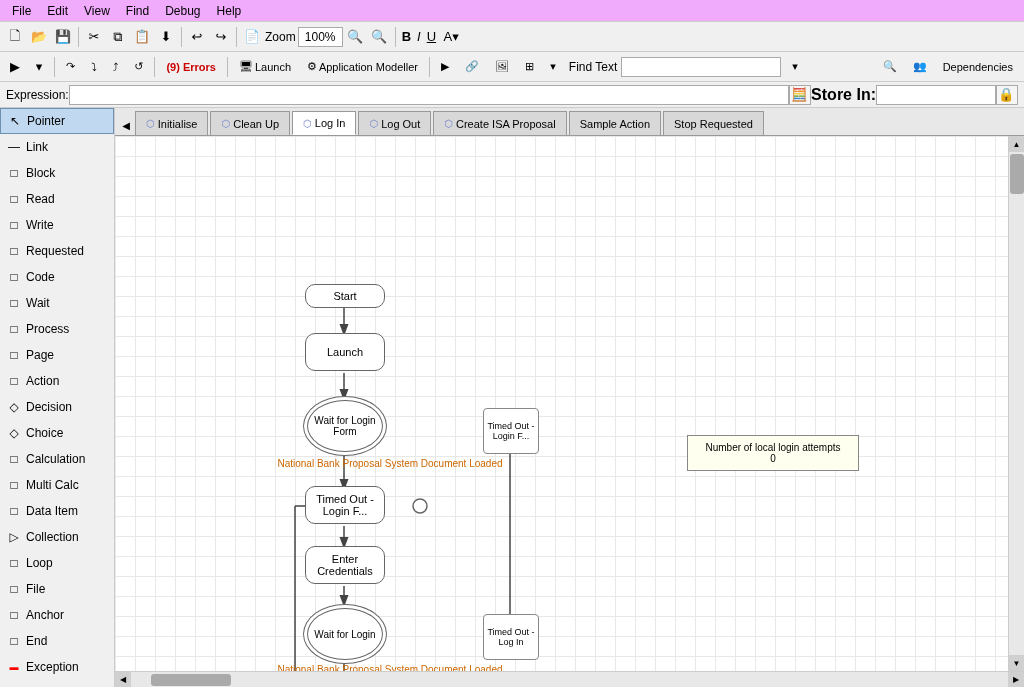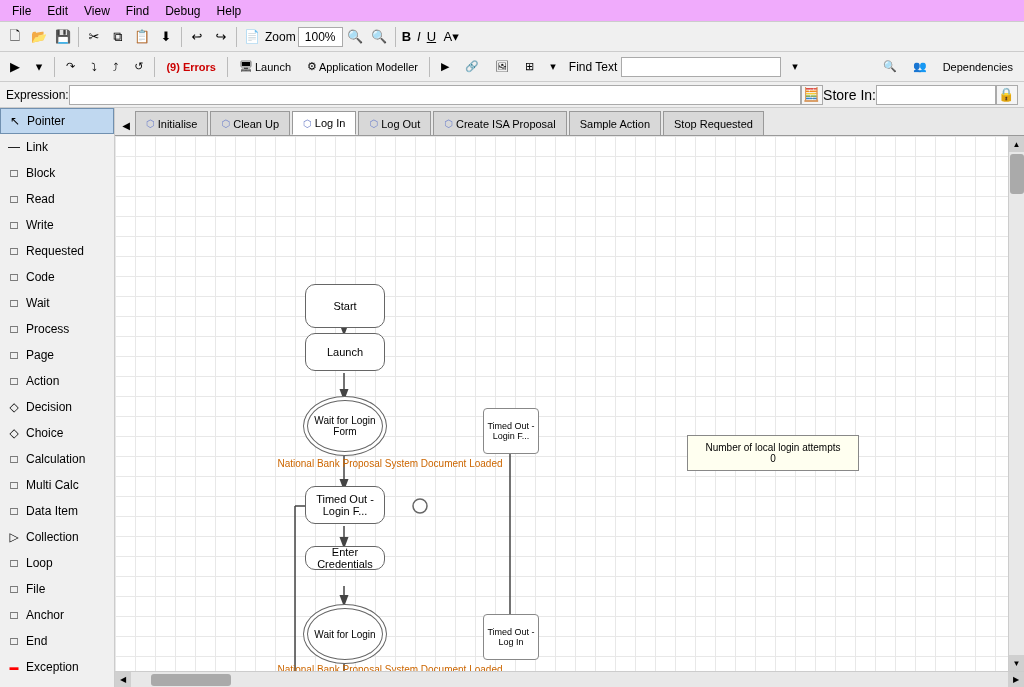--- a/index.html
+++ b/index.html
@@ -21,21 +21,21 @@
     .tb-btn2 { padding: 2px 6px; height: 22px; border: 1px solid transparent; background: transparent; cursor: pointer; font-size: 11px; display: flex; align-items: center; gap: 2px; }
     .errors-btn { color: #cc0000; font-weight: bold; }
     .find-text-area { display: flex; align-items: center; gap: 4px; margin-left: 4px; }
     .find-input { width: 160px; height: 20px; border: 1px solid #aaa; background: white; font-size: 11px; padding: 0 4px; }
     .dependencies-btn { margin-left: auto; }
 
     
     .expr-bar { display: flex; align-items: center; background: #f0f0f0; border-bottom: 1px solid #ccc; padding: 2px 6px; height: 26px; }
     .expr-label { font-size: 12px; }
     .expr-input { flex: 1; height: 20px; border: 1px solid #aaa; background: white; font-size: 11px; padding: 0 4px; }
-    .store-in-label { font-size: 14px; }
+    .store-in-label { font-size: 16px; font-weight: bold; }
     .store-in-input { width: 120px; height: 20px; border: 1px solid #aaa; background: white; font-size: 11px; }
     .store-in-btn { width: 22px; height: 20px; border: 1px solid #aaa; background: #f5f5f5; cursor: pointer; display: flex; align-items: center; justify-content: center; }
 
     
     .main-area { display: flex; height: calc(687px - 108px); }
 
     
     .sidebar { width: 115px; background: #f0f0f0; border-right: 1px solid #ccc; overflow-y: auto; flex-shrink: 0; }
     .sidebar-item { display: flex; align-items: center; gap: 4px; padding: 3px 6px; cursor: pointer; font-size: 12px; height: 26px; }
     .sidebar-item.selected { background: #c0d8f0; border: 1px solid #7090b0; }
@@ -316,21 +316,21 @@
             <line x1="229" y1="580" x2="269" y2="580" stroke="#444" stroke-width="1.5"></line>
             <line x1="269" y1="580" x2="269" y2="595" stroke="#444" stroke-width="1.5"></line>
 
             <defs>
               <marker id="arr" markerWidth="8" markerHeight="8" refX="6" refY="3" orient="auto">
                 <path d="M0,0 L0,6 L8,3 z" fill="#444"></path>
               </marker>
             </defs>
           </svg>
 
-          <div class="shape-rounded-rect" style="left:190px;top:148px;width:80px;height:44px;">
+          <div class="shape-rounded-rect" style="left:190px;top:148px;width:80px;height:24px;">
             <span>Start</span>
           </div>
 
           <div class="shape-rounded-rect" style="left:190px;top:197px;width:80px;height:38px;">
             <span>Launch</span>
           </div>
 
           <div style="position:absolute;left:188px;top:260px;width:84px;height:60px;border:1px solid #666;border-radius:50%;background:white;display:flex;align-items:center;justify-content:center;text-align:center;font-size:10px;">
             <div style="position:absolute;inset:3px;border:1px solid #666;border-radius:50%;display:flex;align-items:center;justify-content:center;text-align:center;font-size:10px;">
               <span>Wait for Login<br>Form</span>
@@ -338,21 +338,21 @@
           </div>
 
           <div class="timed-box" style="left:368px;top:272px;width:56px;height:46px;border:1px solid #888;border-radius:4px;font-size:9px;">
             <span>Timed Out - Login F...</span>
           </div>
 
           <div class="shape-rounded-rect" style="left:190px;top:350px;width:80px;height:38px;">
             <span>Timed Out - Login F...</span>
           </div>
 
-          <div class="shape-rounded-rect" style="left:190px;top:410px;width:80px;height:24px;">
+          <div class="shape-rounded-rect" style="left:190px;top:410px;width:80px;height:38px;">
             <span>Enter Credentials</span>
           </div>
 
           <div style="position:absolute;left:188px;top:468px;width:84px;height:60px;border:1px solid #666;border-radius:50%;background:white;display:flex;align-items:center;justify-content:center;text-align:center;font-size:10px;">
             <div style="position:absolute;inset:3px;border:1px solid #666;border-radius:50%;display:flex;align-items:center;justify-content:center;text-align:center;font-size:10px;">
               <span>Wait for Login</span>
             </div>
           </div>
 
           <div class="timed-box" style="left:368px;top:478px;width:56px;height:46px;border:1px solid #888;border-radius:4px;font-size:9px;">

